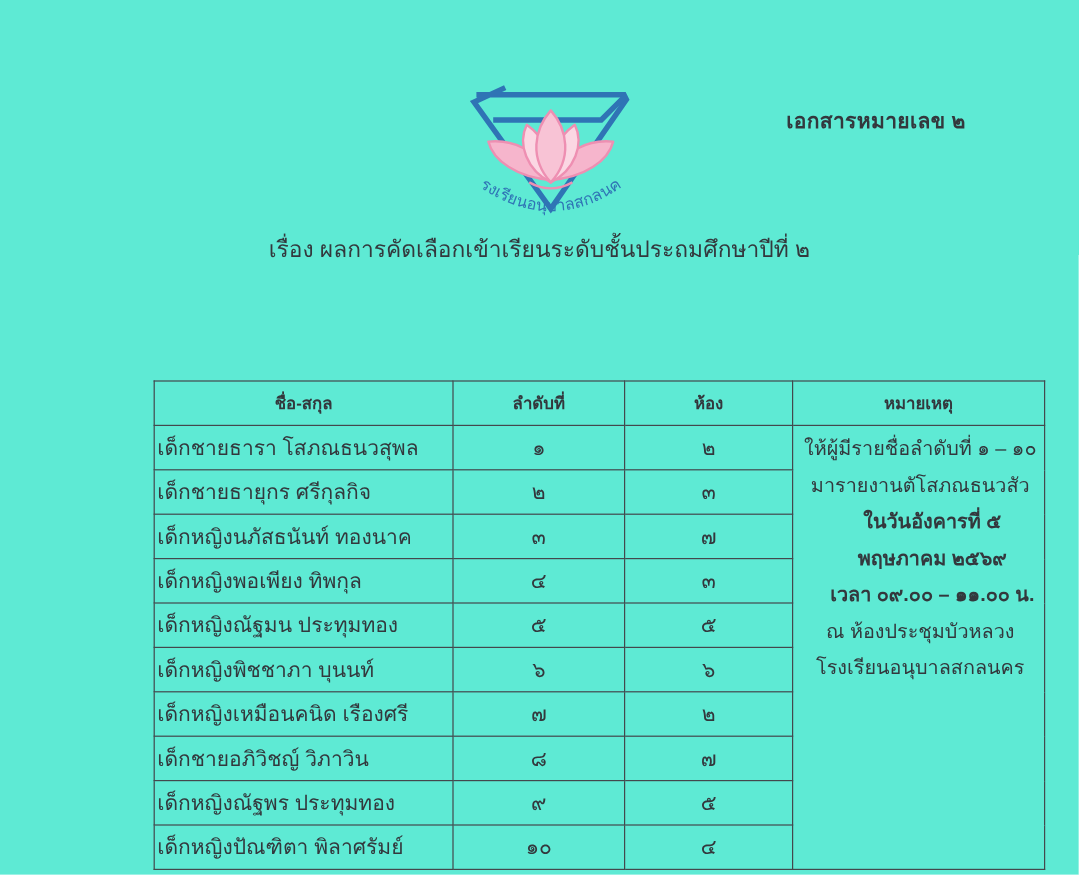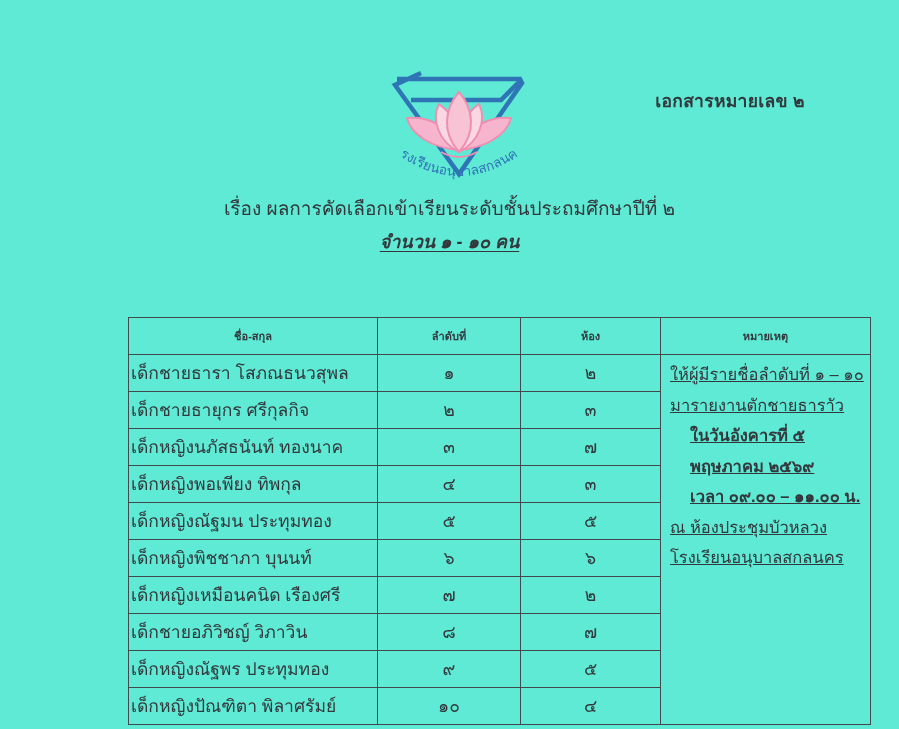--- a/index.html
+++ b/index.html
@@ -18,25 +18,25 @@
   .count-line{
     display:inline-block;margin-top:4px;font-size:18px;font-weight:bold;font-style:italic;
     text-decoration:underline;text-underline-offset:3px;
   }
   table.doc-table{
     position:absolute;left:128px;top:317px;border-collapse:collapse;table-layout:fixed;
   }
   .doc-table th,.doc-table td{
     border:1.6px solid #43484d;font-weight:normal;overflow:hidden;
   }
-  .doc-table th{height:34px;font-size:11px;font-weight:600;text-align:center;}
+  .doc-table th{height:34px;font-size:14px;font-weight:600;text-align:center;}
   .doc-table td{height:34px;font-size:17.5px;}
   td.cell-name{padding:0 4px 0 2px;text-align:left;}
   td.cell-num{text-align:center;}
-  td.cell-remarks{vertical-align:top;padding:4px 6px 4px 9px;text-align:left;text-decoration:underline;}
+  td.cell-remarks{vertical-align:top;padding:4px 6px 4px 9px;text-align:center;}
   .remark-line{font-size:16.5px;line-height:30.5px;white-space:nowrap;}
   .remark-line.bold{font-weight:bold;margin-left:20px;}
 </style>
 </head>
 <body>
 
 <div class="page">
 
   <div class="doc-number">เอกสารหมายเลข ๒</div>
 
@@ -57,21 +57,20 @@
     </g>
 
     <path id="logo-arc" d="M 16,88 Q 78,132 140,88" fill="none"></path>
     <text font-size="13.5" fill="#2f74b5">
       <textPath href="#logo-arc" startOffset="50%" text-anchor="middle">โรงเรียนอนุบาลสกลนคร</textPath>
     </text>
   </svg>
 
   <div class="titles">
     <div class="title-line">เรื่อง ผลการคัดเลือกเข้าเรียนระดับชั้นประถมศึกษาปีที่ ๒</div>
-    <div><span class="count-line">จำนวน ๑ - ๑๐ คน</span></div>
   </div>
 
   <table class="doc-table">
     <colgroup>
       <col style="width:249px">
         <col style="width:143px">
         <col style="width:140px">
         <col style="width:204px">
     </colgroup>
     <thead>
@@ -82,21 +81,21 @@
         <th>หมายเหตุ</th>
       </tr>
     </thead>
     <tbody>
       <tr>
         <td class="cell-name">เด็กชายธารา โสภณธนวสุพล</td>
         <td class="cell-num">๑</td>
         <td class="cell-num">๒</td>
         <td class="cell-remarks" rowspan="10">
           <div class="remark-line">ให้ผู้มีรายชื่อลำดับที่ ๑ – ๑๐</div>
-          <div class="remark-line">มารายงานตักชายธาราัว</div>
+          <div class="remark-line">มารายงานตัโสภณธนวสัว</div>
           <div class="remark-line bold">ในวันอังคารที่ ๕</div>
           <div class="remark-line bold">พฤษภาคม ๒๕๖๙</div>
           <div class="remark-line bold">เวลา ๐๙.๐๐ – ๑๑.๐๐ น.</div>
           <div class="remark-line">ณ ห้องประชุมบัวหลวง</div>
           <div class="remark-line">โรงเรียนอนุบาลสกลนคร</div>
         </td>
       </tr>
       <tr>
         <td class="cell-name">เด็กชายธายุกร ศรีกุลกิจ</td>
         <td class="cell-num">๒</td>

